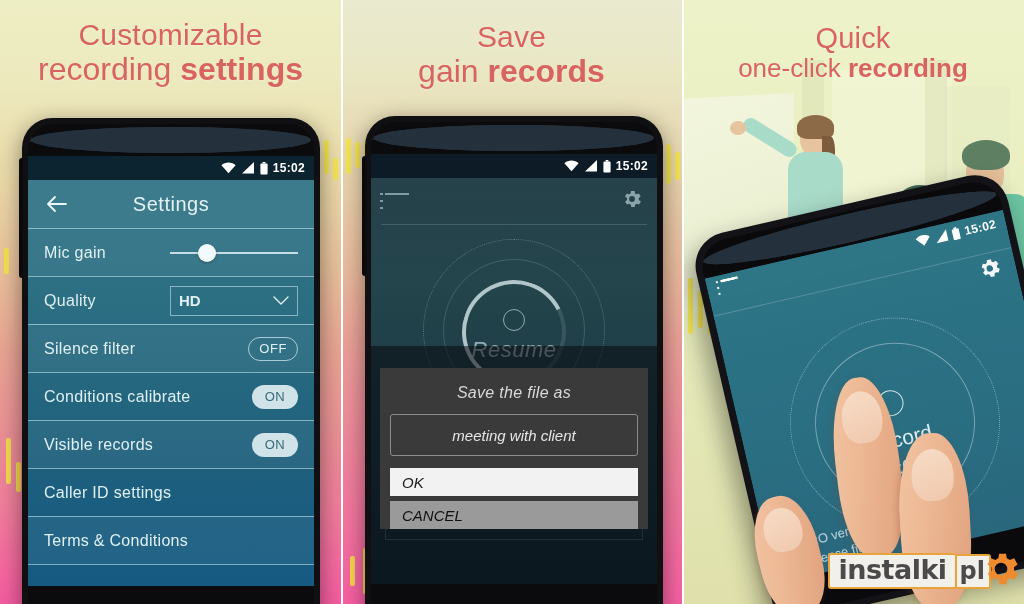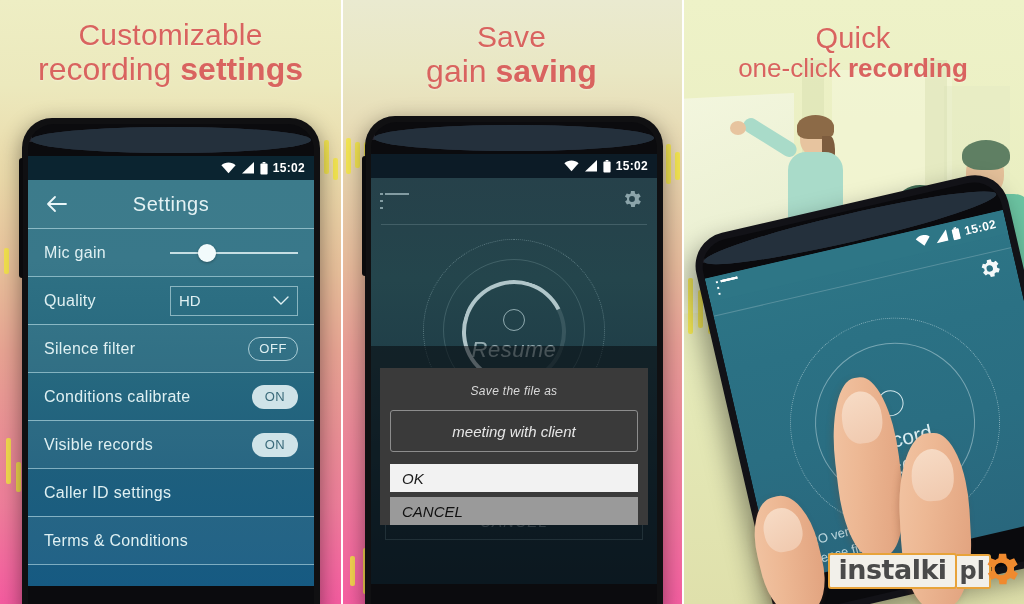--- a/index.html
+++ b/index.html
@@ -121,21 +121,21 @@
   .srow-right { margin-left:auto; display:flex; align-items:center; }
 
   .slider { width:128px; height:18px; position:relative; }
   .slider .track { position:absolute; top:8px; left:0; right:0; height:2px;
      background:#dff0f2; opacity:.85; }
   .slider .knob { position:absolute; top:0; left:28px; width:18px; height:18px;
      border-radius:50%; background:#f2fbfc; box-shadow:0 1px 3px rgba(0,0,0,.3); }
 
   .dropdown { width:128px; height:30px; border:1px solid rgba(215,240,244,.55);
      display:flex; align-items:center; padding:0 8px; color:#dff0f2;
-     font-size:15px; font-weight:400; }
+     font-size:15px; font-weight:700; }
   .dropdown .chev { margin-left:auto; }
 
   .pill { min-width:46px; height:24px; border-radius:13px; display:flex;
      align-items:center; justify-content:center; font-size:13px;
      letter-spacing:.6px; padding:0 10px; }
   .pill.off { border:1px solid rgba(220,242,246,.7); color:#dff0f2; }
   .pill.on  { background:#cfe3e8; color:#3a6a7a; font-weight:400; }
 
   
   .rec-screen { position:absolute; inset:24px 0 0 0;
@@ -175,21 +175,21 @@
   .ghost-btn { margin:0 14px 9px 14px; height:38px;
      border:1px solid rgba(150,190,200,.35); display:flex;
      align-items:center; justify-content:center;
      color:rgba(200,225,232,.42); font-size:15px; letter-spacing:1.2px; }
 
   
   .dialog-backdrop { position:absolute; left:0; right:0; top:168px; bottom:0;
      background:rgba(8,10,12,.55); }
   .dialog { position:absolute; left:9px; right:9px; top:190px;
      background:#3a3a3a; padding:10px 10px 0 10px; }
-  .dialog-title { text-align:center; color:#d9d9d9; font-size:12px;
+  .dialog-title { text-align:center; color:#d9d9d9; font-size:16px;
      font-weight:300; padding:6px 0 12px 0; letter-spacing:.3px; }
   .dialog-input { height:42px; border:1px solid #8d8d8d; border-radius:3px;
      display:flex; align-items:center; justify-content:center;
      color:#e6e6e6; font-size:15px; font-weight:300; }
   .dialog-ok { margin-top:12px; height:28px; background:#f2f2f2; color:#1a1a1a;
      display:flex; align-items:center; padding-left:12px; font-size:15px; }
   .dialog-cancel { margin-top:5px; height:28px; background:#9a9a9a; color:#111;
      display:flex; align-items:center; padding-left:12px; font-size:15px; }
 
   
@@ -397,21 +397,21 @@
       <div class="wbar" style="left:14px; bottom:436px; height:26px;"></div>
       <div class="wbar" style="left:23px; bottom:430px; height:32px;"></div>
       <div class="wbar" style="left:9px;  bottom:18px;  height:30px;"></div>
       <div class="wbar" style="left:22px; bottom:10px;  height:46px;"></div>
       <div class="wbar" style="left:325px;bottom:420px; height:40px;"></div>
       <div class="wbar" style="left:334px;bottom:424px; height:28px;"></div>
     </div>
 
     <div class="headline">
       <span class="hl1">Save</span>
-      <span class="hl2"><span>gain </span><b>saving</b></span>
+      <span class="hl2"><span>gain </span><b>records</b></span>
     </div>
 
     <div class="phone" style="left:24px; top:116px;">
       <div class="bezel">
         <div class="sensors">
           <span class="dot d1"></span>
           <span class="dot led"></span>
           <span class="dot d2"></span>
           <span class="dot d3"></span>
           <span class="speaker"></span>

